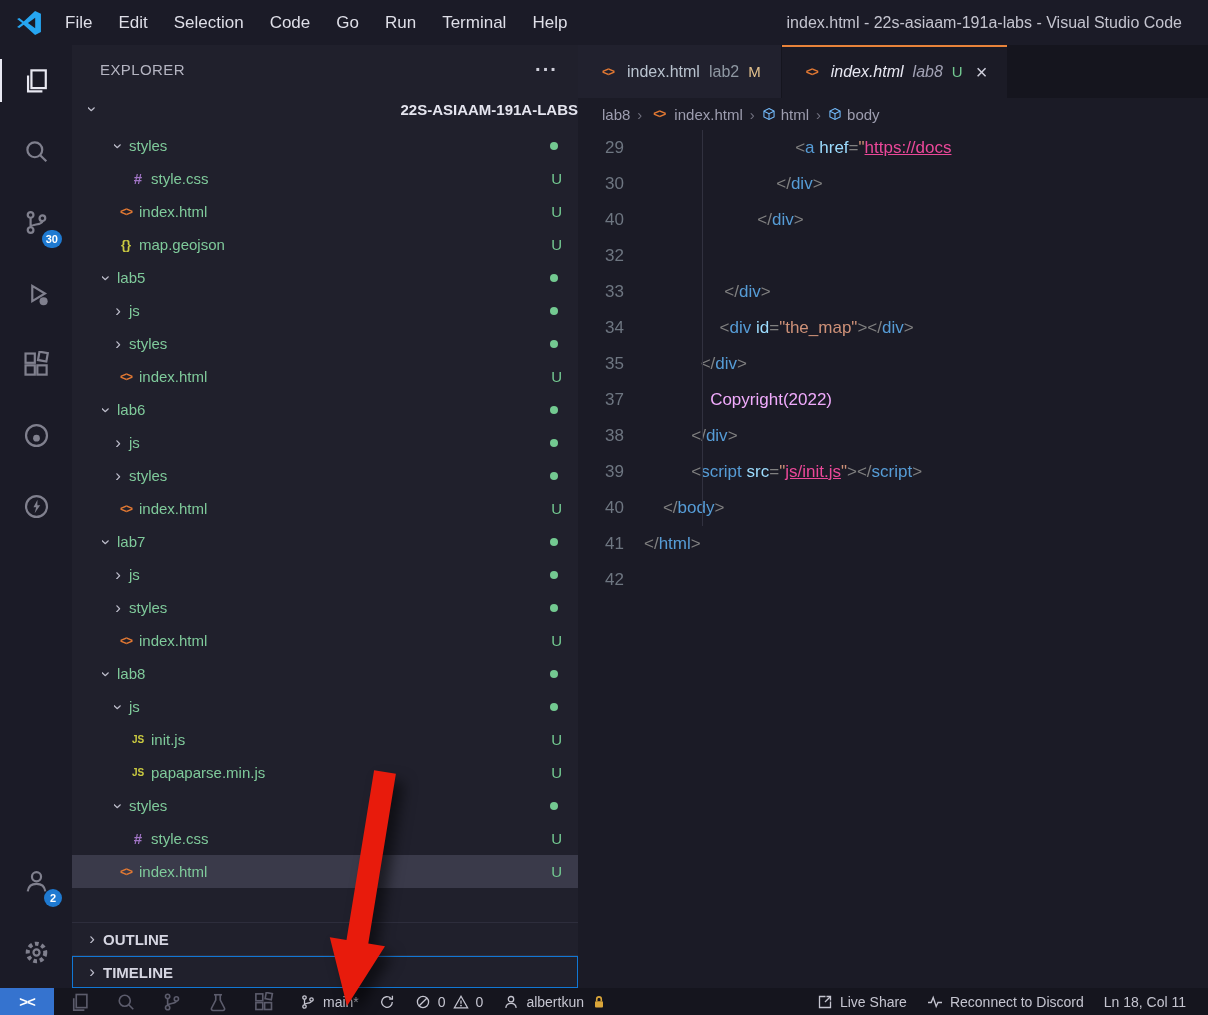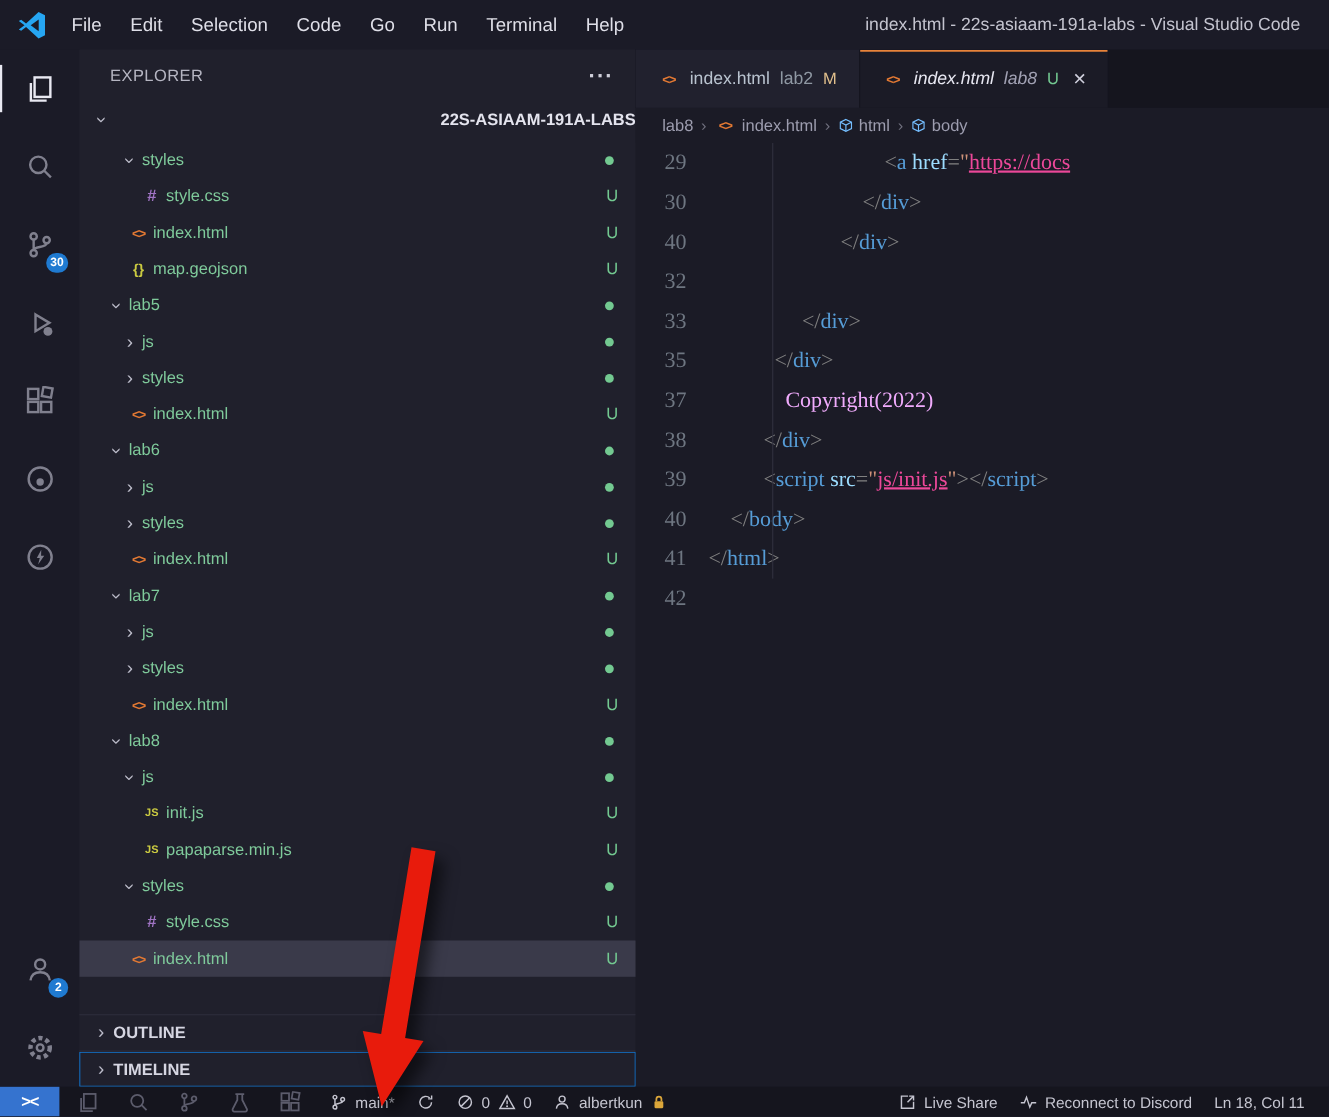--- a/index.html
+++ b/index.html
@@ -64,21 +64,21 @@
   .tab-git.unt{color:#73c991;}
   .tab.active{background:#1b1b26;box-shadow:inset 0 2px 0 #e8833a;}
   .tab.active .tab-file{color:#e8e8f2;font-style:italic;}
   .tab.active .tab-dir{color:#a2a2b4;font-style:italic;}
   .tab-close{color:#cfcfdc;font-size:20px;margin-left:4px;line-height:1;cursor:pointer;}
 
   .breadcrumbs{height:32px;display:flex;align-items:center;gap:7px;padding-left:24px;font-size:15px;color:#9d9daf;background:#1b1b26;flex-shrink:0;white-space:nowrap;}
   .bc-sep{color:#70707e;font-size:15px;}
   .bc-item{display:flex;align-items:center;gap:5px;cursor:pointer;}
 
-  .code-area{flex:1;position:relative;overflow:hidden;font-family:Liberation Serif, serif;font-size:20px;line-height:36px;}
+  .code-area{flex:1;position:relative;overflow:hidden;font-family:Liberation Sans, sans-serif;font-size:17px;line-height:36px;}
   .indent-guide{position:absolute;left:124px;top:0;width:1px;height:396px;background:#31313f;}
   .code-line{display:flex;height:36px;}
   .gutter{width:46px;flex-shrink:0;text-align:right;color:#6e7681;user-select:none;}
   .code-text{padding-left:20px;white-space:pre;overflow:hidden;}
   .tk-p{color:#808080;} .tk-t{color:#569cd6;} .tk-a{color:#9cdcfe;} .tk-s{color:#ce9178;} .tk-d{color:#f0abfc;}
   .tk-l{color:#ec4899;text-decoration:underline;}
 
   
   .statusbar{height:27px;background:#15151e;display:flex;align-items:center;font-size:14px;color:#c5c5d0;position:absolute;left:0;right:0;bottom:0;}
   .remote{width:54px;height:100%;background:#3573cf;color:#fff;display:flex;align-items:center;justify-content:center;font-weight:bold;font-size:15px;letter-spacing:-1px;cursor:pointer;}
@@ -399,20 +399,24 @@
           </div>
           <div class="code-line">
             <span class="gutter">32</span>
             <span class="code-text"></span>
           </div>
           <div class="code-line">
             <span class="gutter">33</span>
             <span class="code-text">                 <span class="tk-p">&lt;/</span><span class="tk-t">div</span><span class="tk-p">&gt;</span></span>
           </div>
           <div class="code-line">
+            <span class="gutter">34</span>
+            <span class="code-text">                <span class="tk-p">&lt;</span><span class="tk-t">div</span><span class="tk-d"> </span><span class="tk-a">id</span><span class="tk-p">=</span><span class="tk-s">"the_map"</span><span class="tk-p">&gt;&lt;/</span><span class="tk-t">div</span><span class="tk-p">&gt;</span></span>
+          </div>
+          <div class="code-line">
             <span class="gutter">35</span>
             <span class="code-text">            <span class="tk-p">&lt;/</span><span class="tk-t">div</span><span class="tk-p">&gt;</span></span>
           </div>
           <div class="code-line">
             <span class="gutter">37</span>
             <span class="code-text">              <span class="tk-d">Copyright(2022)</span></span>
           </div>
           <div class="code-line">
             <span class="gutter">38</span>
             <span class="code-text">          <span class="tk-p">&lt;/</span><span class="tk-t">div</span><span class="tk-p">&gt;</span></span>

